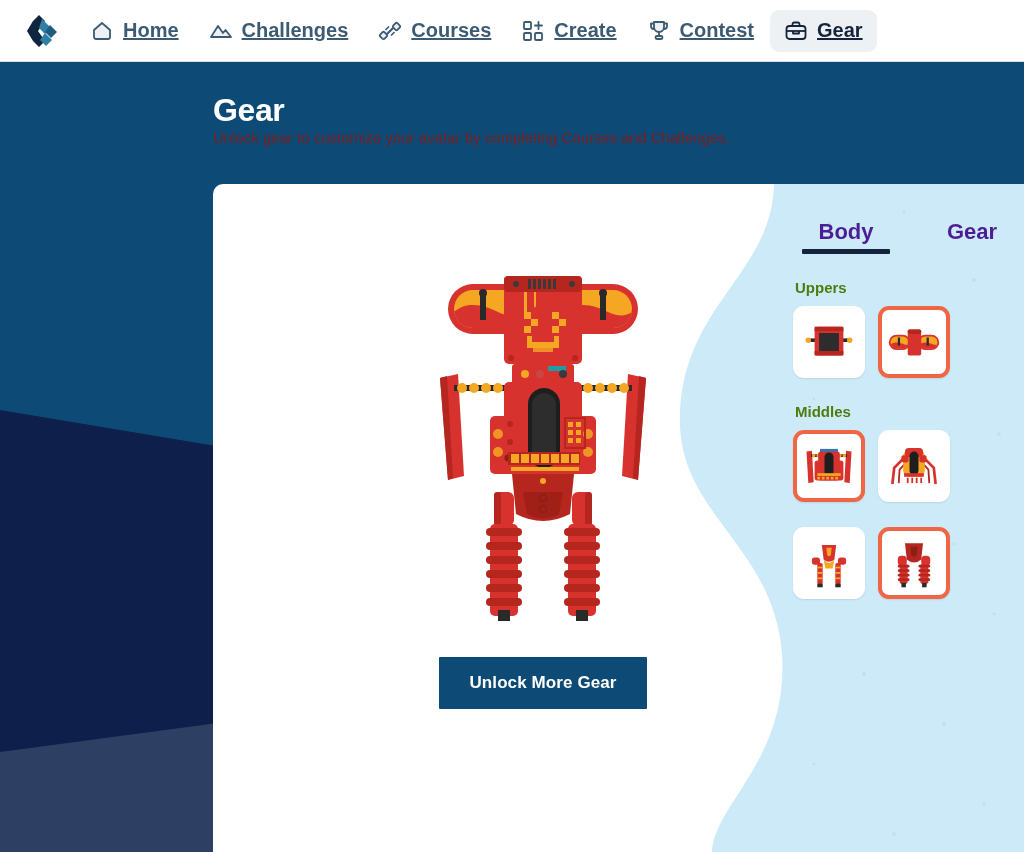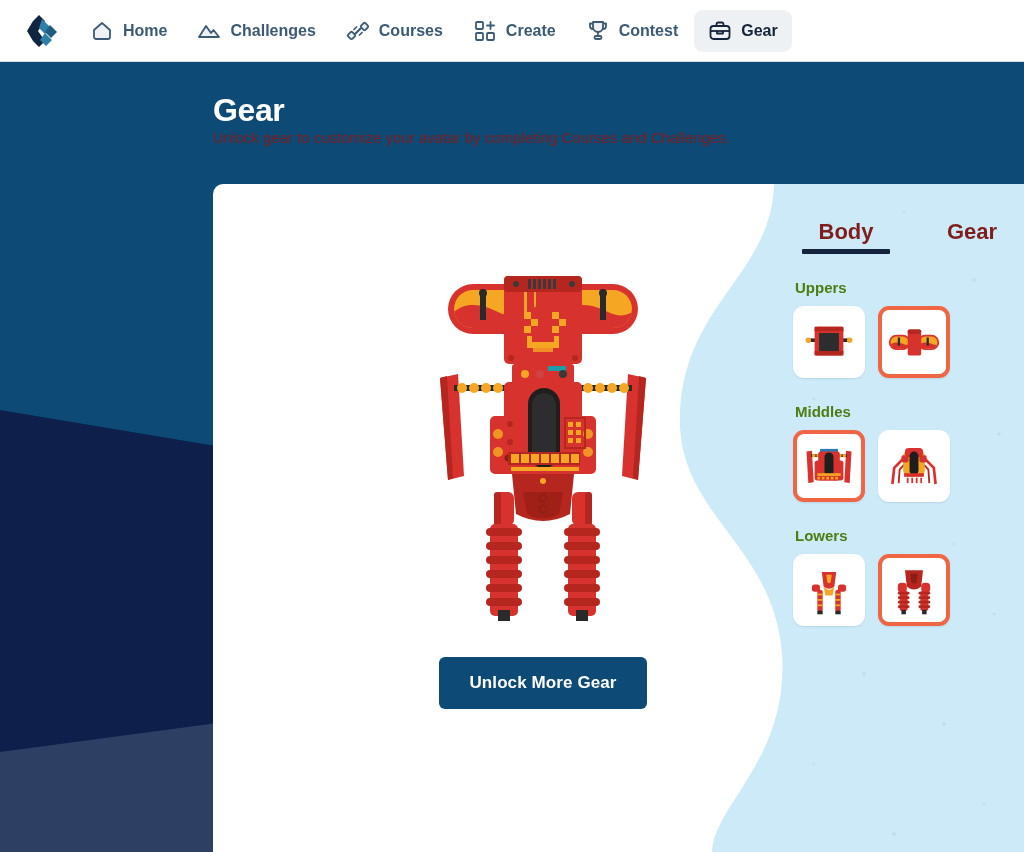--- a/index.html
+++ b/index.html
@@ -15,21 +15,21 @@
     position:absolute; left:0; top:0; width:1024px; height:62px;
     background:#ffffff; border-bottom:1px solid #d6dde3;
     display:flex; align-items:center; z-index:40;
   }
   .logo-wrap{ margin-left:14px; width:52px; height:44px; display:flex;
      align-items:center; justify-content:center; }
   .nav-items{ display:flex; align-items:center; gap:2px; margin-left:10px; }
   .nav-item{
     display:flex; align-items:center; gap:9px;
     padding:9px 14px; border-radius:9px; cursor:pointer;
-    color:#3b5a73; font-size:16px; font-weight:600; white-space:nowrap;
+    color:#3b5a73; font-size:20px; font-weight:600; white-space:nowrap;text-decoration:underline;
   }
   .nav-item.active{ background:#eef1f4; color:#14243c; font-weight:700; }
   .nav-ic{ width:24px; height:24px; display:block; flex:none; }
 
   
   .header-band{
     position:absolute; left:0; top:62px; width:1024px; height:790px;
     background:#0d4a76; overflow:hidden; z-index:0;
   }
   .deco{ position:absolute; left:0; top:0; width:100%; height:100%; }
@@ -52,32 +52,32 @@
 
   .avatar-stage{
     position:absolute; left:0; top:0; width:660px; height:668px;
     display:flex; flex-direction:column; align-items:center;
     justify-content:flex-start; padding-top:82px;
   }
   .robot{ width:230px; height:355px; display:block; }
   .unlock-btn{
     margin-top:36px; background:#0d4a76; color:#fff; border:none;
     font-family:"Liberation Sans", sans-serif;
-    font-size:17px; font-weight:700; padding:16px 30px; border-radius:6px;
+    font-size:17px; font-weight:700; padding:16px 30px; border-radius:1px;
     cursor:pointer; letter-spacing:.1px;
   }
 
   
   .panel{
     position:absolute; right:0; top:0; width:240px; height:668px;
     z-index:25; padding-left:0; overflow:hidden;
   }
   .tabs{ display:flex; gap:0; padding-top:35px; }
   .tab{
-    font-size:22px; font-weight:700; color:#7f1d1d; cursor:pointer;
+    font-size:22px; font-weight:700; color:#4c1d95; cursor:pointer;
     padding-bottom:9px; position:relative; text-align:center;
   }
   .tab.t1{ width:92px; margin-left:16px; }
   .tab.t2{ width:100px; margin-left:30px; }
   .tab.active::after{
     content:""; position:absolute; left:2px; right:2px; bottom:0;
     height:5px; background:#14243c; border-radius:1px;
   }
 
   .group{ margin-top:25px; padding-left:9px; }
@@ -363,21 +363,20 @@
                 <rect x="27" y="43" width="2" height="6"></rect>
               <rect x="32" y="43" width="2" height="6"></rect>
                 <rect x="37" y="43" width="2" height="6"></rect>
             </g>
           </svg>
         </div>
       </div>
     </div>
 
     <div class="group">
-      <div class="group-title">Lowers</div>
       <div class="tiles">
         <div class="tile">
           <svg viewBox="0 0 60 60">
             <path d="M22,10 L38,10 L36,26 Q30,31 24,26 Z" fill="#d8322e"></path>
             <path d="M27,13 L33,13 L32,21 Q30,24 28,21 Z" fill="#f5a623"></path>
             <path d="M24,26 Q30,34 36,26 L34,36 L26,36 Z" fill="#f5a623"></path>
             <rect x="11" y="24" width="9" height="8" rx="3" fill="#d8322e"></rect>
             <rect x="40" y="24" width="9" height="8" rx="3" fill="#d8322e"></rect>
             <rect x="17" y="30" width="6" height="24" rx="2" fill="#d8322e"></rect>
             <rect x="37" y="30" width="6" height="24" rx="2" fill="#d8322e"></rect>

